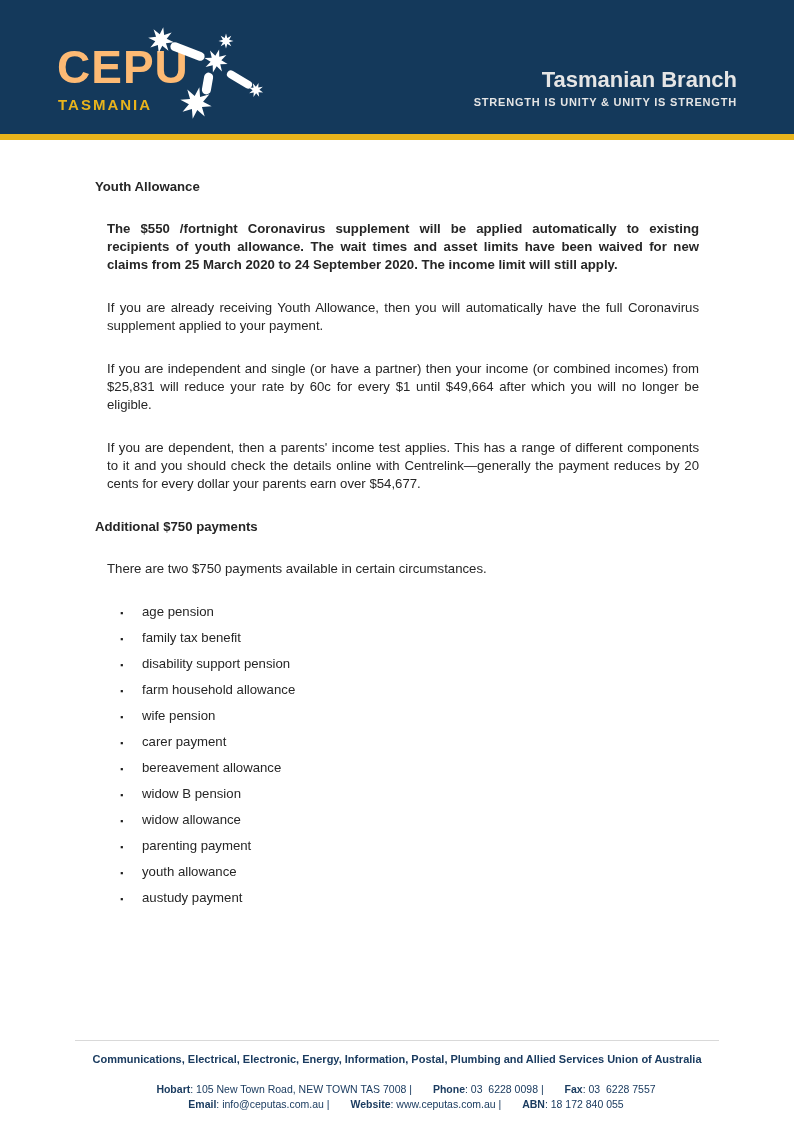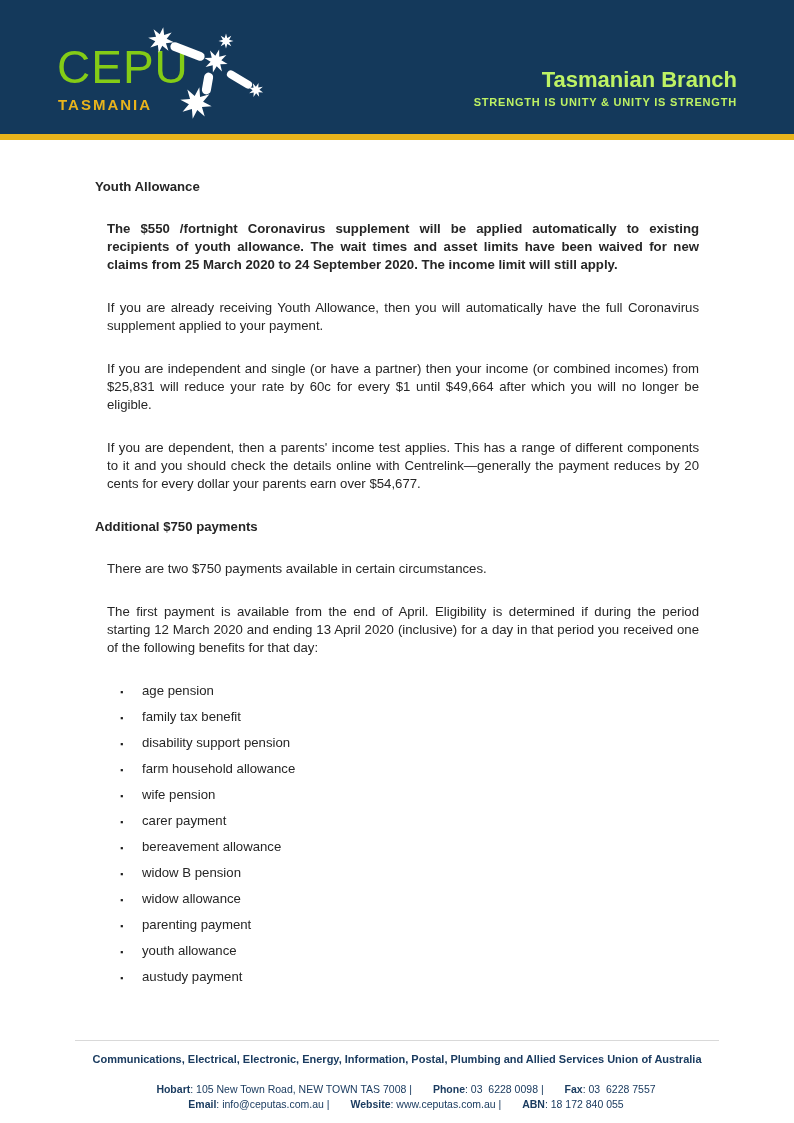--- a/index.html
+++ b/index.html
@@ -10,30 +10,30 @@
     width:794px;height:1123px;position:relative;background:#fff;overflow:hidden;
     font-family:"Liberation Sans", sans-serif;
   }
   
   .header{
     position:absolute;top:0;left:0;width:794px;height:134px;
     background:var(--navy);border-bottom:6px solid var(--gold);
   }
   .logo{position:absolute;left:55px;top:20px;width:220px;height:105px;}
   .logo-cepu{
-    position:absolute;left:2px;top:24px;color:#84cc16;font-weight:normal;
+    position:absolute;left:2px;top:24px;color:#fdba74;font-weight:bold;
     font-size:46px;line-height:1;letter-spacing:1px;
   }
   .logo-tasmania{
     position:absolute;left:3px;top:77px;color:var(--gold);font-weight:bold;
     font-size:15px;line-height:1;letter-spacing:2px;
   }
   .logo-stars{position:absolute;left:90px;top:2px;}
   .branch-block{
-    position:absolute;right:57px;top:68px;text-align:right;color:#bef264;
+    position:absolute;right:57px;top:68px;text-align:right;color:#e5e5e5;
   }
   .branch-name{font-size:22px;font-weight:bold;line-height:1.1;}
   .branch-tagline{font-size:11px;font-weight:bold;letter-spacing:0.8px;margin-top:4px;}
   
   .main{
     position:absolute;top:140px;left:95px;width:604px;padding-top:38px;
     color:var(--body_text);font-size:13.2px;line-height:18px;
   }
   .doc-h{font-weight:bold;margin:0 0 24px 0;}
   .para{margin:0 0 25px 12px;text-align:justify;}
@@ -84,21 +84,20 @@
   <div class="doc-h">Youth Allowance</div>
 
   <p class="para bold">The $550 /fortnight Coronavirus supplement will be applied automatically to existing recipients of youth allowance. The wait times and asset limits have been waived for new claims from 25 March 2020 to 24 September 2020. The income limit will still apply.</p>
   <p class="para">If you are already receiving Youth Allowance, then you will automatically have the full Coronavirus supplement applied to your payment.</p>
   <p class="para">If you are independent and single (or have a partner) then your income (or combined incomes) from $25,831 will reduce your rate by 60c for every $1 until $49,664 after which you will no longer be eligible.</p>
   <p class="para">If you are dependent, then a parents' income test applies. This has a range of different components to it and you should check the details online with Centrelink—generally the payment reduces by 20 cents for every dollar your parents earn over $54,677.</p>
 
   <div class="doc-h">Additional $750 payments</div>
 
   <p class="para">There are two $750 payments available in certain circumstances.</p>
-  <p class="para">The first payment is available from the end of April. Eligibility is determined if during the period starting 12 March 2020 and ending 13 April 2020 (inclusive) for a day in that period you received one of the following benefits for that day:</p>
 
   <ul class="benefits">
     <li><span class="blt">▪</span><span>age pension</span></li>
     <li><span class="blt">▪</span><span>family tax benefit</span></li>
     <li><span class="blt">▪</span><span>disability support pension</span></li>
     <li><span class="blt">▪</span><span>farm household allowance</span></li>
     <li><span class="blt">▪</span><span>wife pension</span></li>
     <li><span class="blt">▪</span><span>carer payment</span></li>
     <li><span class="blt">▪</span><span>bereavement allowance</span></li>
     <li><span class="blt">▪</span><span>widow B pension</span></li>

